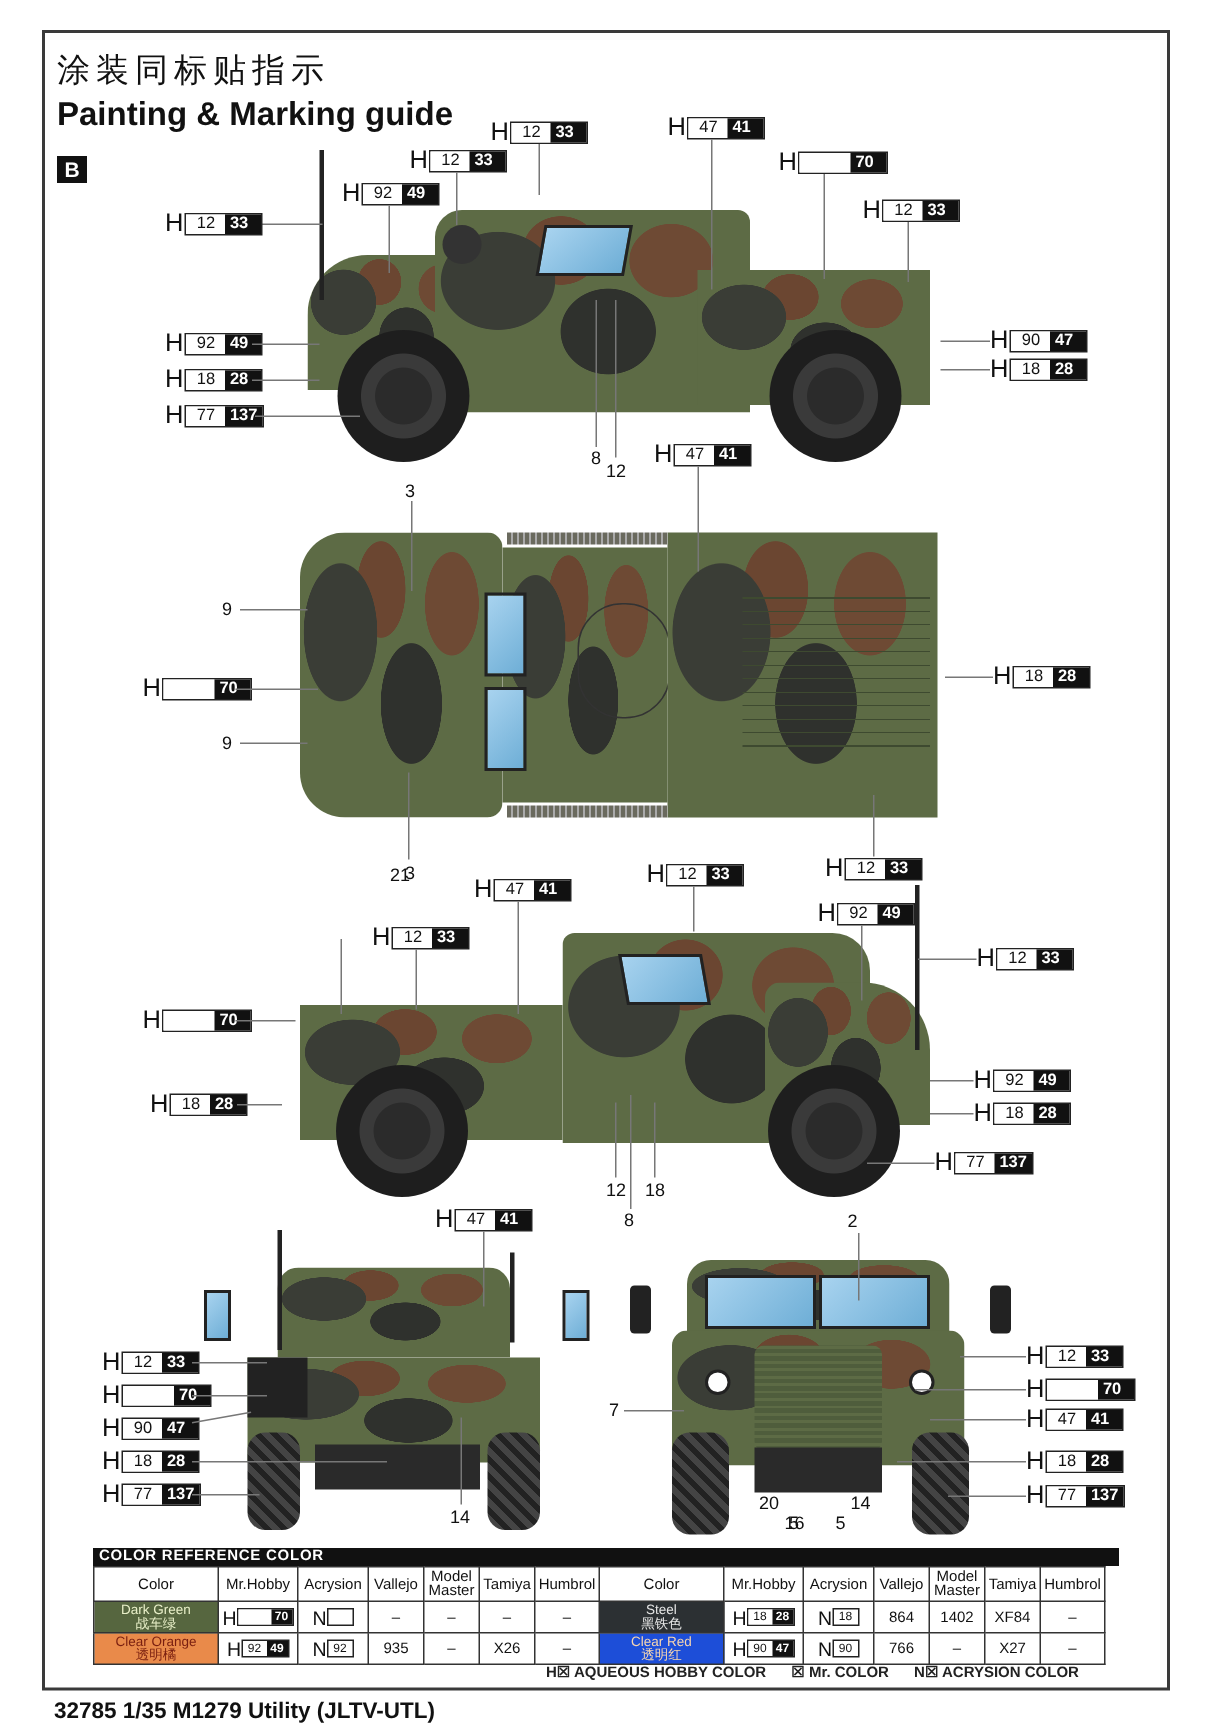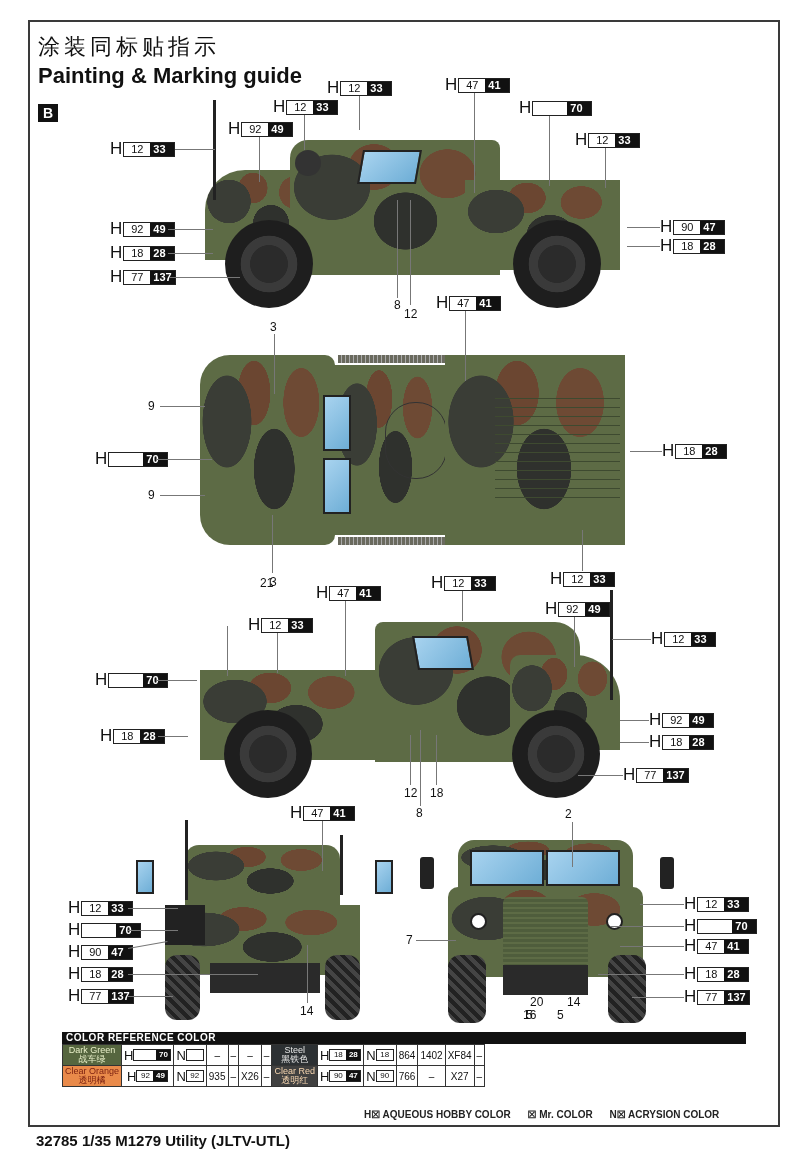--- a/index.html
+++ b/index.html
@@ -388,21 +388,21 @@
   <div style="position:absolute;left:85px;top:140px;width:85px;height:30px;background:#2a2a2a;"></div>
   <div class="wheel" style="left:30px;top:130px;width:38px;height:68px;border-radius:12px;background:repeating-linear-gradient(45deg,#222 0 4px,#444 4px 8px);"></div>
   <div class="wheel" style="left:190px;top:130px;width:38px;height:68px;border-radius:12px;background:repeating-linear-gradient(45deg,#222 0 4px,#444 4px 8px);"></div>
   <div style="position:absolute;left:2px;top:32px;width:14px;height:32px;background:#222;border-radius:3px;"></div>
   <div style="position:absolute;left:242px;top:32px;width:14px;height:32px;background:#222;border-radius:3px;"></div>
 </div>
 <div class="num" style="left:565px;top:807px;">2</div>
 <div class="leader" style="left:572px;top:822px;width:1px;height:45px;"></div>
 <div class="num" style="left:406px;top:933px;">7</div>
 <div class="leader" style="left:416px;top:940px;width:40px;height:1px;"></div>
-<div class="num" style="left:530px;top:995px;">20</div>
+<div class="num" style="left:506px;top:995px;">20</div>
 <div class="num" style="left:526px;top:1008px;">5</div>
 <div class="num" style="left:523px;top:1008px;">16</div>
 <div class="num" style="left:557px;top:1008px;">5</div>
 <div class="num" style="left:567px;top:995px;">14</div>
 <div class="callout" style="left:684px;top:896px;">
     <span class="h">H</span>
     <span class="box">
       <span class="w">12</span>
       <span class="k">33</span>
     </span>
@@ -437,20 +437,36 @@
     <span class="box">
       <span class="w">77</span>
       <span class="k">137</span>
     </span>
   </div>
 <div class="leader" style="left:632px;top:997px;width:52px;height:1px;"></div>
 
 <div class="tbl-head">COLOR  REFERENCE COLOR</div>
 <table class="paint">
   <tbody>
+      <tr class="hdr">
+    <td style="width:78px;">Color</td>
+    <td style="width:48px;">Mr.Hobby</td>
+    <td style="width:42px;">Acrysion</td>
+    <td style="width:32px;">Vallejo</td>
+    <td style="width:32px;line-height:9px;">Model Master</td>
+    <td style="width:32px;">Tamiya</td>
+    <td style="width:38px;">Humbrol</td>
+    <td style="width:78px;">Color</td>
+    <td style="width:48px;">Mr.Hobby</td>
+    <td style="width:42px;">Acrysion</td>
+    <td style="width:32px;">Vallejo</td>
+    <td style="width:32px;line-height:9px;">Model Master</td>
+    <td style="width:32px;">Tamiya</td>
+    <td style="width:38px;">Humbrol</td>
+  </tr>
   <tr>
     <td class="sw" style="background:#56663f;color:#e8efc8;">
           <div>Dark Green</div>
           <div>战车绿</div>
         </td>
     <td><span class="hl">H</span><span class="mini">
             <span class="w" style="min-width:20px;"></span>
             <span class="k">70</span>
           </span></td>
     <td><span class="hl">N</span><span class="nbox"></span></td>
@@ -479,21 +495,21 @@
         </td>
     <td><span class="hl">H</span><span class="mini">
             <span class="w">92</span>
             <span class="k">49</span>
           </span></td>
     <td><span class="hl">N</span><span class="nbox">92</span></td>
     <td>935</td>
     <td>–</td>
     <td>X26</td>
     <td>–</td>
-    <td class="sw" style="background:#404040;color:#f7d6b0;">
+    <td class="sw" style="background:#1d4ed8;color:#f7d6b0;">
           <div>Clear Red</div>
           <div>透明红</div>
         </td>
     <td><span class="hl">H</span><span class="mini">
             <span class="w">90</span>
             <span class="k">47</span>
           </span></td>
     <td><span class="hl">N</span><span class="nbox">90</span></td>
     <td>766</td>
     <td>–</td>

